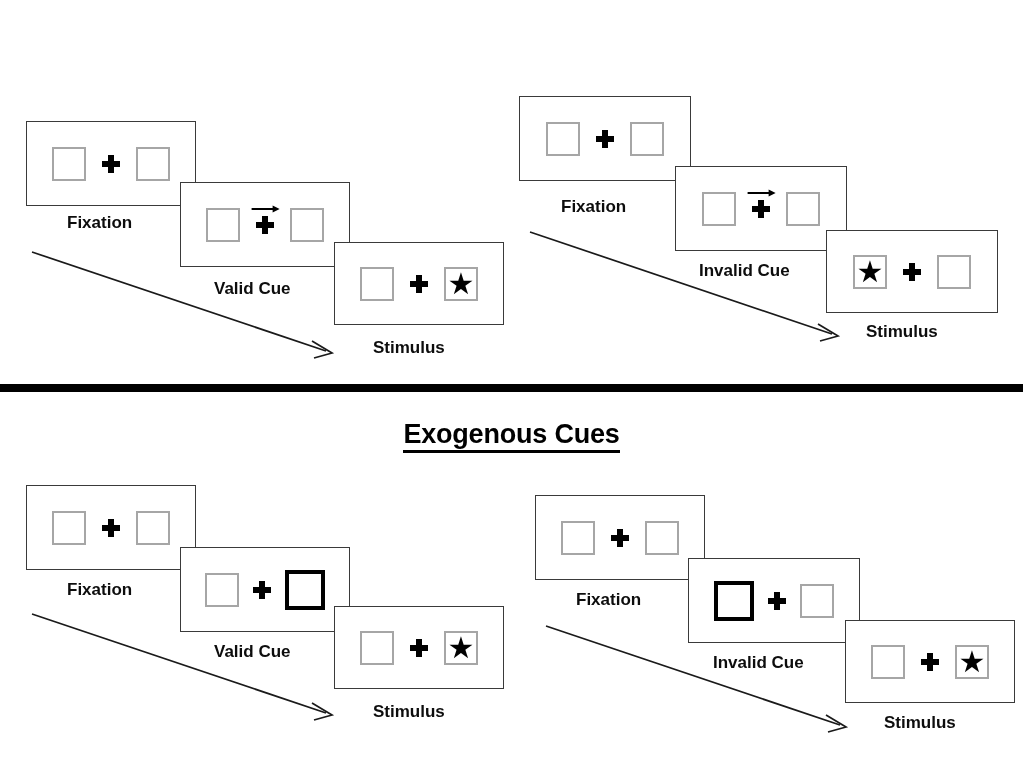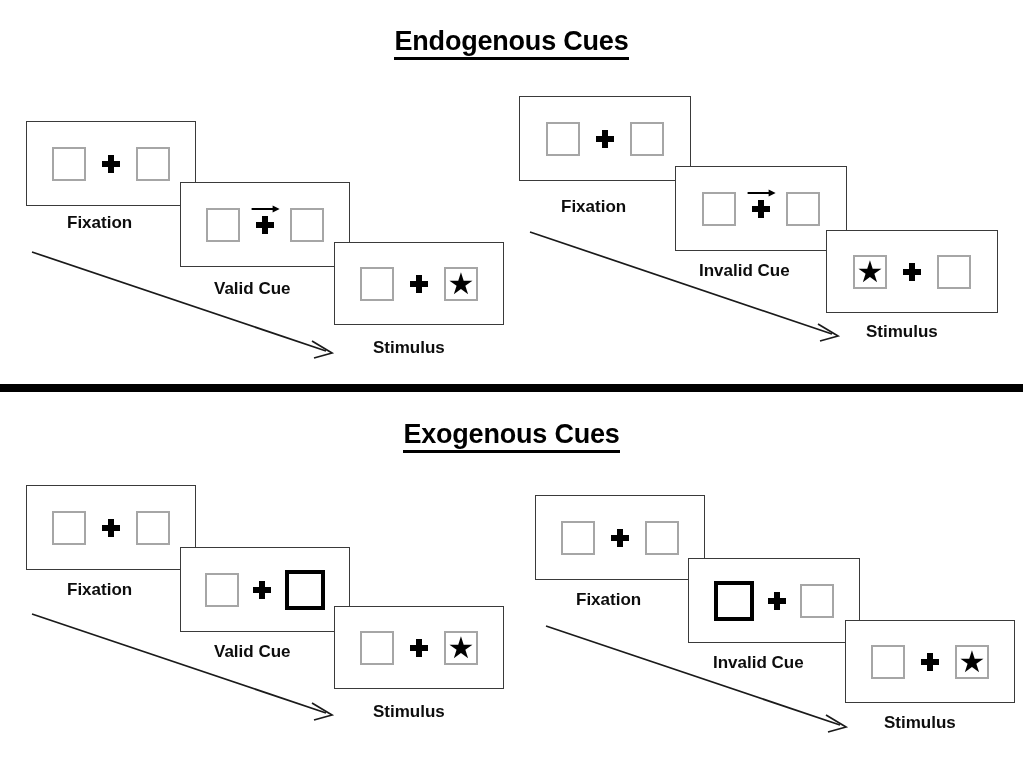--- a/index.html
+++ b/index.html
@@ -127,23 +127,20 @@
   .time-arrow {
     position: absolute;
     overflow: visible;
   }
 </style>
 </head>
 <body>
 
 <div id="canvas">
 
-  <div class="section-title" style="top:26px;">
-    <span>Endogenous Cues</span>
-  </div>
 
   <svg class="time-arrow" style="left:26px; top:246px; width:320px; height:122px;" viewBox="0 0 320 122">
     <line x1="6" y1="6" x2="300" y2="105" stroke="#1a1a1a" stroke-width="1.7"></line>
     <polyline points="286,95 306,107 288,112" fill="none" stroke="#1a1a1a" stroke-width="1.7"></polyline>
   </svg>
 
   <div class="panel" style="left:26px; top:121px; width:170px; height:85px;">
     <div class="panel-inner">
       <div class="stimbox" style="width:34px; height:34px;"></div>
       <div class="cross-wrap" style="margin:0 16px;">

